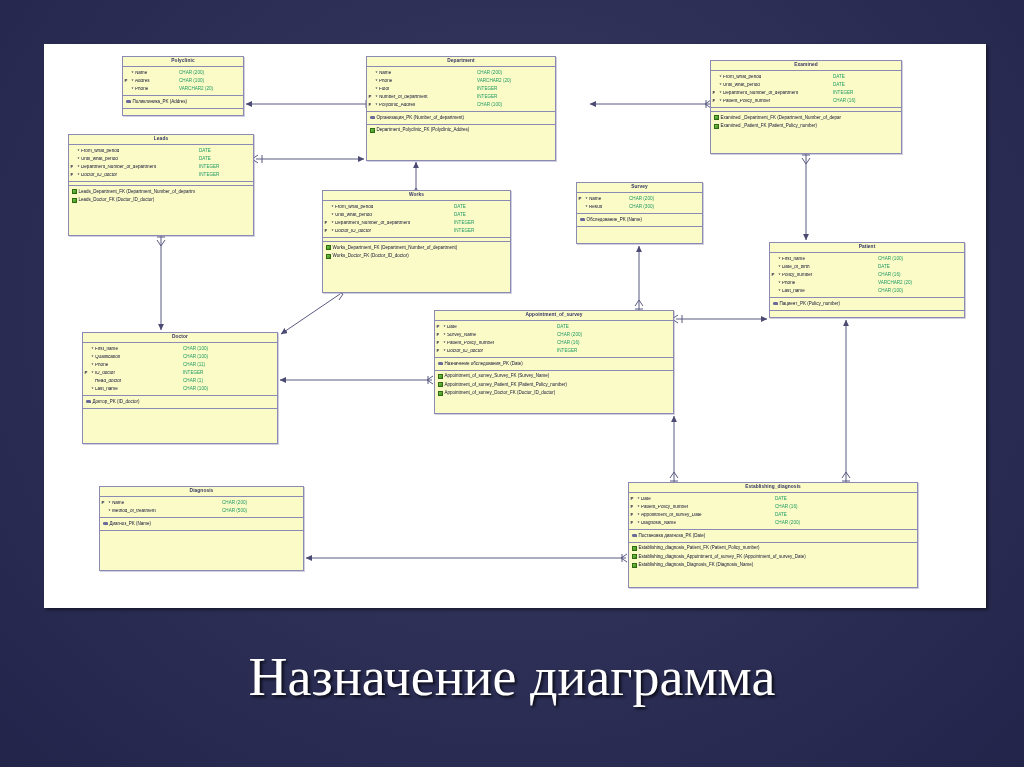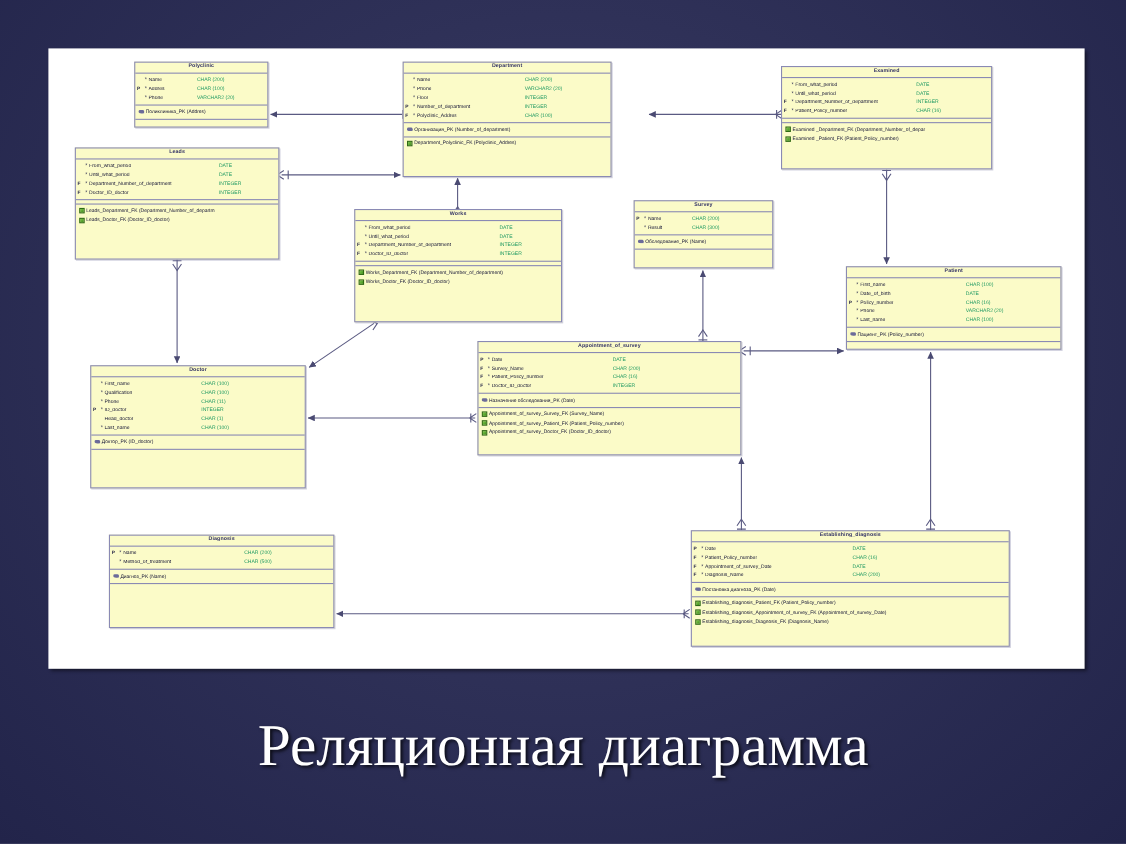--- a/index.html
+++ b/index.html
@@ -644,14 +644,14 @@
             </div>
             <div class="fkrow">
               <span class="ic ic-fk"></span>
               <span class="ctext">Establishing_diagnosis_Diagnosis_FK (Diagnosis_Name)</span>
             </div>
           </div>
         </div>
       </div>
   </div>
 
-  <div id="slide-title">Реляционная диаграмма</div>
+  <div id="slide-title">Назначение диаграмма</div>
 </div>
 
 </body></html>

